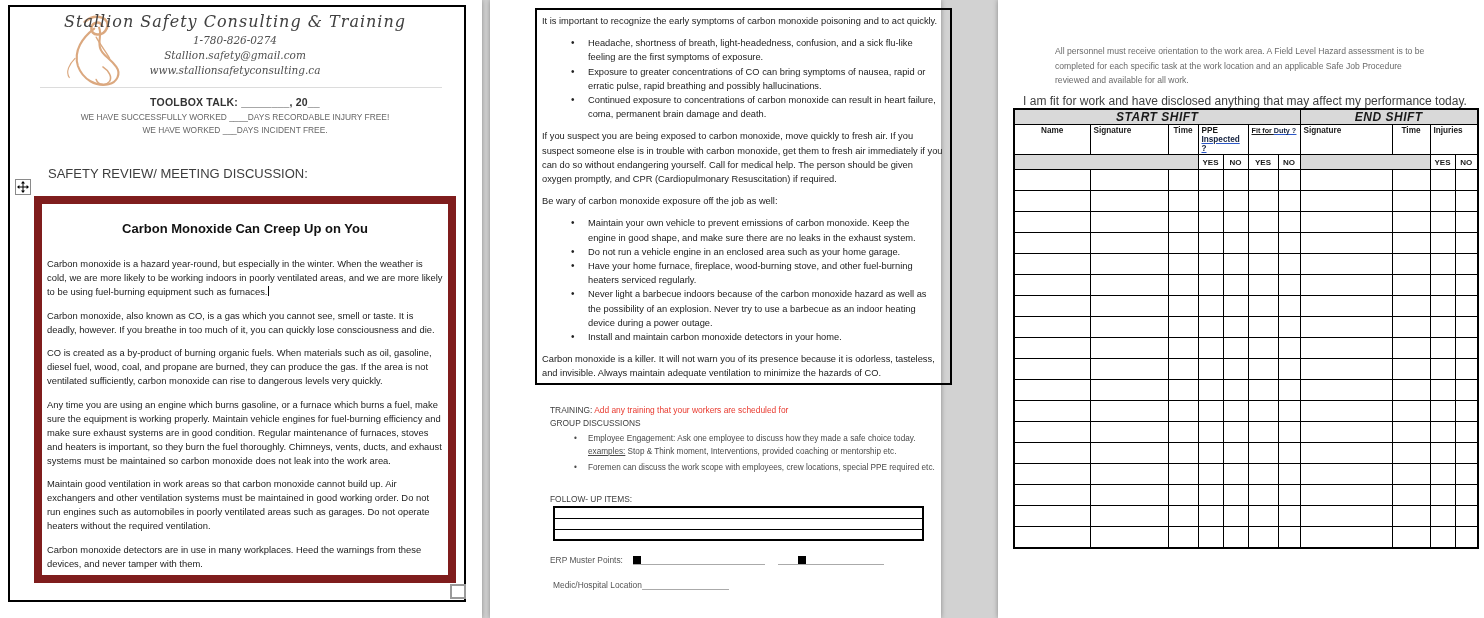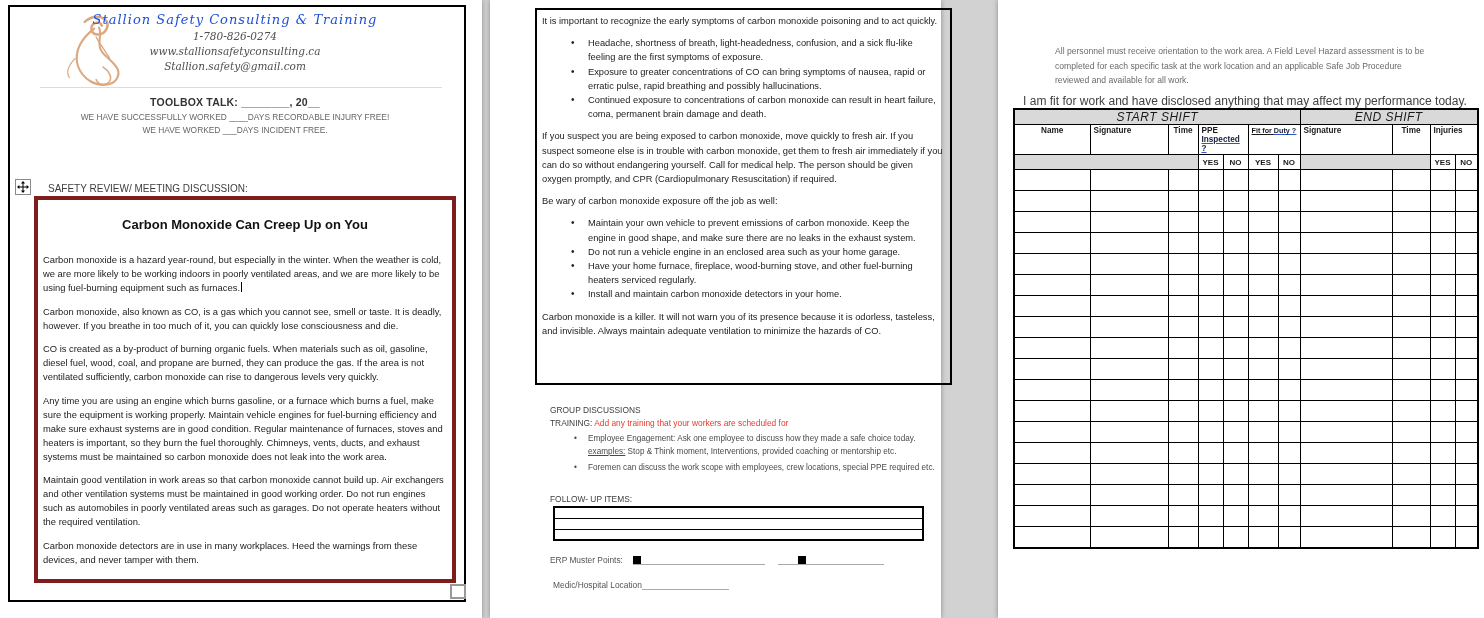--- a/index.html
+++ b/index.html
@@ -13,31 +13,31 @@
   .page { position:absolute; top:0; height:618px; background:#fff; box-shadow:0 0 5px rgba(0,0,0,.35); }
   #page1 { left:0;   width:482px; }
   #page2 { left:490px; width:451px; }
   #page3 { left:998px; width:486px;padding-left:44px; }
 
   
   .p1-border { position:absolute; left:8px; top:5px; width:458px; height:597px; border:2px solid #000; }
   .logo { position:absolute; left:52px; top:8px; width:96px; height:92px; }
   .company { position:absolute; left:10px; top:12px; width:450px; text-align:center;
              font-family:"DejaVu Serif", serif; font-style:italic; }
-  .company .cname { font-size:13px; color:#1d4ed8; letter-spacing:1px; }
+  .company .cname { font-size:16px; color:#404040; letter-spacing:1px; }
   .company .cline { font-size:10.5px; color:#4e4e4e; margin-top:3px; }
   .hdr-divider { position:absolute; left:40px; top:87px; width:402px; height:0; border-top:1px solid #dcdcdc; }
   .toolbox { position:absolute; left:10px; top:96px; width:450px; text-align:center;
              font-size:10.5px; font-weight:bold; color:#333; letter-spacing:.2px; }
   .we1 { position:absolute; left:10px; top:112px; width:450px; text-align:center; font-size:8.4px; color:#666; }
   .we2 { position:absolute; left:10px; top:125px; width:450px; text-align:center; font-size:8.4px; color:#666; }
   .move-handle { position:absolute; left:15px; top:179px; width:16px; height:16px; background:#fff;
                  border:1px solid #8a8a8a; display:flex; align-items:center; justify-content:center; }
-  .safety-label { position:absolute; left:48px; top:183px; font-size:10px; color:#3d3d3d; }
-  .article-box { position:absolute; left:34px; top:196px; width:422px; height:387px; border:4px solid #7f1d1d;
+  .safety-label { position:absolute; left:48px; top:166px; font-size:13px; color:#3d3d3d; }
+  .article-box { position:absolute; left:34px; top:196px; width:422px; height:387px; border:8px solid #7f1d1d;
                  padding:0 5px; }
   .article-title { margin:17px 0 21px 0; text-align:center; font-size:13px; font-weight:bold; color:#111; }
   .article-box p { font-size:9.4px; line-height:14px; margin-bottom:9.5px; color:#222; }
   .caret { display:inline-block; width:1px; height:10px; background:#000; margin-left:1px; vertical-align:-1px; }
   .resize-handle { position:absolute; left:450px; top:584px; width:16px; height:15px; background:#fff;
                    border:2px solid #9a9a9a; z-index:3; }
 
   
   .p2-box { position:absolute; left:45px; top:8px; width:417px; height:377px; border:2px solid #000;
             padding:4px 6px 0 5px; }
@@ -60,21 +60,21 @@
   .blank { display:inline-block; border-bottom:1px solid #aaa; height:10px; vertical-align:bottom; }
   .sq { display:inline-block; width:8px; height:8px; background:#000; vertical-align:bottom; position:relative; top:-1px; }
   .medic-line { position:absolute; left:63px; top:580px; font-size:8.4px; color:#555; }
 
   
   .orient { position:absolute; left:57px; top:44px; width:372px; font-size:8.6px; line-height:14.5px; color:#6a6a6a; }
   .fit-line { position:absolute; left:15px; top:94px; width:464px; text-align:center; font-size:12px; color:#3f3f3f; }
   .signin { position:absolute; left:15px; top:108px; width:464px; border-collapse:collapse; border:2px solid #000;
             table-layout:fixed; }
   .signin td, .signin th { border:1px solid #000; font-size:8.4px; padding:0; overflow:hidden; }
-  .signin .shift-row th { background:#d9d9d9; font-size:12px; font-weight:normal; font-style:italic;
+  .signin .shift-row th { background:#d9d9d9; font-size:12px; font-weight:bold; font-style:italic;
                           font-family:"Liberation Sans", sans-serif; height:13px; letter-spacing:.5px; }
   .signin .hdr2 th { font-weight:bold; height:27px; vertical-align:top; text-align:left; padding:1px 3px; font-size:8.2px; }
   .signin .hdr2 th.ctr { text-align:center; }
   .signin .hdr2 .small { font-size:7.2px;text-decoration:underline; }
   .lnk { text-decoration:underline; text-decoration-color:#2b57c8; color:#14213d; }
   .signin .yn-row td { height:15px; font-weight:bold; text-align:center; font-size:8px; }
   .signin .yn-row .gray { background:#d9d9d9; }
   .signin tbody td { height:21px; background:#fff; }
 </style>
 </head>
@@ -89,22 +89,22 @@
       <path d="M44,21 C32,30 22,44 27,60 C32,74 46,82 59,79 C68,77 72,68 67,61 C60,51 52,49 50,41 C48,33 52,26 49,20" stroke-width="2.2"></path>
       <path d="M46,30 C51,39 56,45 60,52" stroke-width="1.4"></path>
       <path d="M53,61 C59,65 63,71 60,76 C56,81 48,80 46,74" stroke-width="1.6"></path>
       <path d="M24,52 C18,58 14,66 18,72" stroke-width="1.2"></path>
     </g>
   </svg>
 
   <div class="company">
     <div class="cname">Stallion Safety Consulting &amp; Training</div>
     <div class="cline">1-780-826-0274</div>
+    <div class="cline">Stallion.safety@gmail.com</div>
     <div class="cline">www.stallionsafetyconsulting.ca</div>
-    <div class="cline">Stallion.safety@gmail.com</div>
   </div>
 
   <div class="hdr-divider"></div>
   <div class="toolbox">TOOLBOX TALK:  ________, 20__</div>
   <div class="we1">WE HAVE SUCCESSFULLY WORKED ____DAYS RECORDABLE INJURY FREE!</div>
   <div class="we2">WE HAVE WORKED ___DAYS INCIDENT FREE.</div>
 
   <div class="move-handle">
     <svg width="12" height="12" viewBox="0 0 12 12">
       <g stroke="#000" stroke-width="1">
@@ -141,28 +141,29 @@
       <div class="b">Headache, shortness of breath, light-headedness, confusion, and a sick flu-like feeling are the first symptoms of exposure.</div>
       <div class="b">Exposure to greater concentrations of CO can bring symptoms of nausea, rapid or erratic pulse, rapid breathing and possibly hallucinations.</div>
       <div class="b">Continued exposure to concentrations of carbon monoxide can result in heart failure, coma, permanent brain damage and death.</div>
     </div>
     <p>If you suspect you are being exposed to carbon monoxide, move quickly to fresh air. If you suspect someone else is in trouble with carbon monoxide, get them to fresh air immediately if you can do so without endangering yourself. Call for medical help. The person should be given oxygen promptly, and CPR (Cardiopulmonary Resuscitation) if required.</p>
     <p class="hline">Be wary of carbon monoxide exposure off the job as well:</p>
     <div class="blist">
       <div class="b">Maintain your own vehicle to prevent emissions of carbon monoxide. Keep the engine in good shape, and make sure there are no leaks in the exhaust system.</div>
       <div class="b">Do not run a vehicle engine in an enclosed area such as your home garage.</div>
       <div class="b">Have your home furnace, fireplace, wood-burning stove, and other fuel-burning heaters serviced regularly.</div>
+      <div class="b">Never light a barbecue indoors because of the carbon monoxide hazard as well as the possibility of an explosion. Never try to use a barbecue as an indoor heating device during a power outage.</div>
       <div class="b">Install and maintain carbon monoxide detectors in your home.</div>
     </div>
     <p>Carbon monoxide is a killer. It will not warn you of its presence because it is odorless, tasteless, and invisible. Always maintain adequate ventilation to minimize the hazards of CO.</p>
   </div>
 
   <div class="training-wrap">
+    <div><span>TRAINING: </span><span class="red">Add any training that your workers are scheduled for</span></div>
     <div>GROUP DISCUSSIONS</div>
-    <div><span>TRAINING: </span><span class="red">Add any training that your workers are scheduled for</span></div>
     <div class="tr-blist">
       <div class="tb"><span>Employee Engagement: Ask one employee to discuss how they made a safe choice today. </span><span class="u">examples:</span><span> Stop &amp; Think moment, Interventions, provided coaching or mentorship etc.</span></div>
       <div class="tb">Foremen can discuss the work scope with employees, crew locations, special PPE required etc.</div>
     </div>
   </div>
 
   <div class="followup-label">FOLLOW- UP ITEMS:</div>
   <table class="followup-table">
     <tbody>
       <tr>

